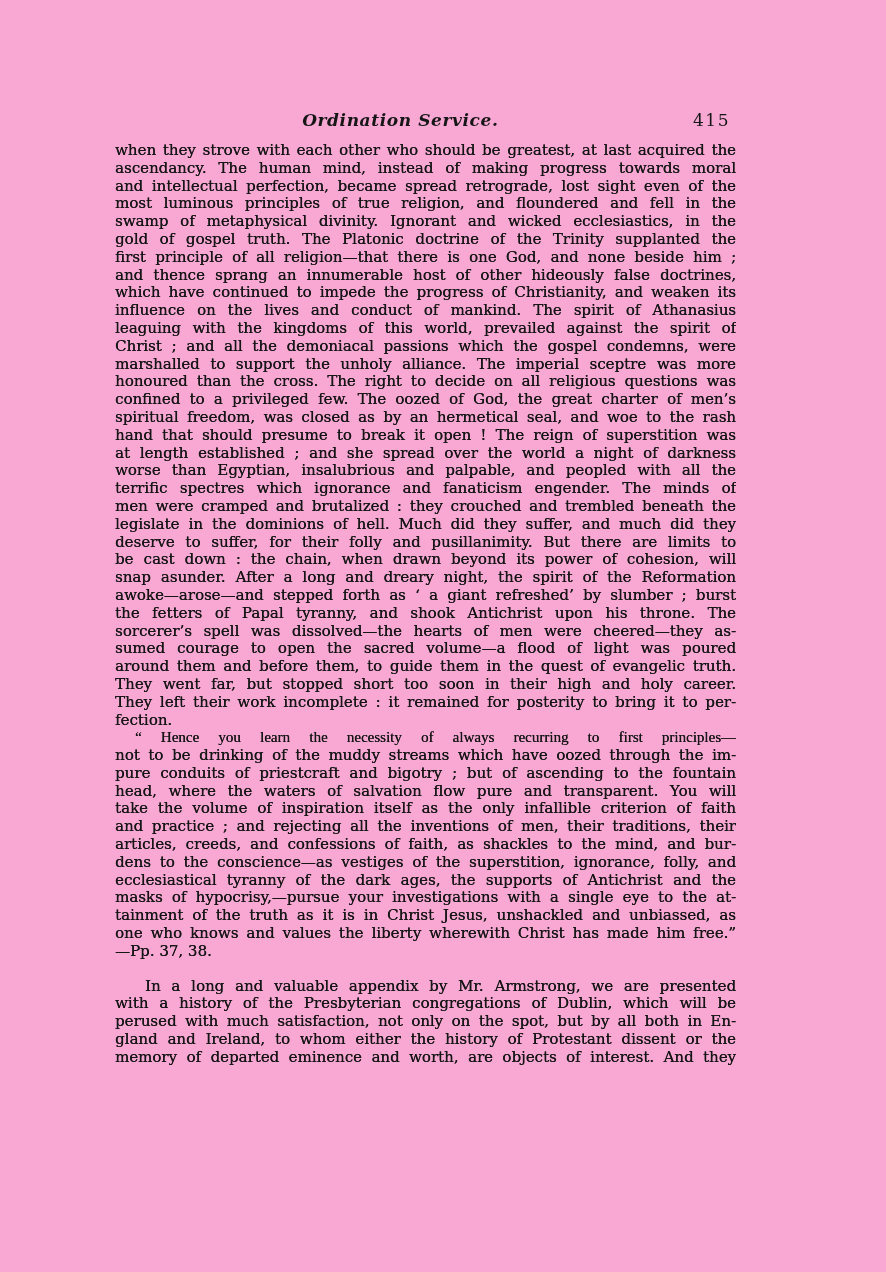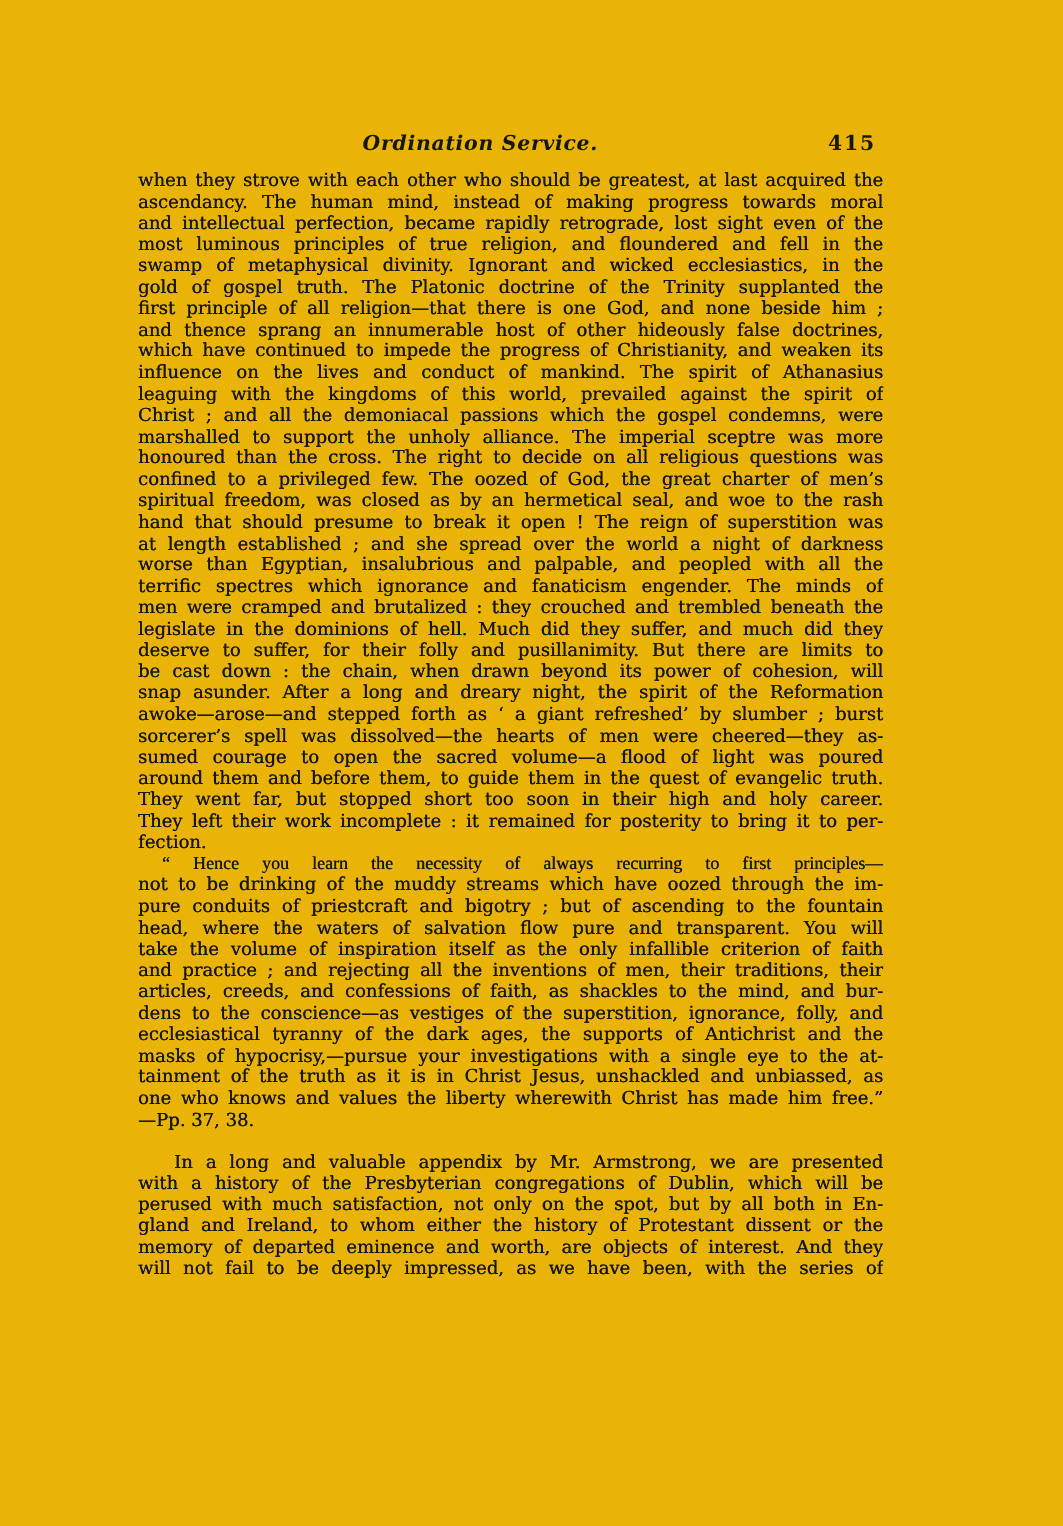--- a/index.html
+++ b/index.html
@@ -29,21 +29,21 @@
     transform: translateX(-58%);
     font-style: italic;
     font-weight: 700;
     letter-spacing: 0.6px;
     white-space: nowrap;
   }
   .page-number {
     position: absolute;
     right: 6px;
     top: 0;
-    font-weight: 700;
+    font-weight: 400;
     letter-spacing: 1.5px;
     text-align: center;
   }
 
   .page-body {
     position: absolute;
     top: 142px;
     left: 96px;
     width: 640px;
   }
@@ -57,30 +57,30 @@
     text-align-last: justify;
     text-shadow: 0.25px 0 0 currentColor; 
     white-space: normal;
     margin-left: 19px;
   }
   .line.no-just { text-align-last: left; }
 </style>
 </head>
 <body>
 
-<div class="page" style="background: #eab308; color: rgb(22, 22, 22);">
+<div class="page" style="background: #f9a8d4; color: rgb(22, 22, 22);">
   <div class="header">
     <span class="running-title">Ordination Service.</span>
     <span class="page-number">415</span>
   </div>
   <div class="page-body">
       <div class="para">
         <div class="line">when they strove with each other who should be greatest, at last acquired the</div>
         <div class="line">ascendancy.  The human mind, instead of making progress towards moral</div>
-        <div class="line">and intellectual perfection, became rapidly retrograde, lost sight even of the</div>
+        <div class="line">and intellectual perfection, became spread retrograde, lost sight even of the</div>
         <div class="line">most luminous principles of true religion, and floundered and fell in the</div>
         <div class="line">swamp of metaphysical divinity.  Ignorant and wicked ecclesiastics, in the</div>
         <div class="line">gold of gospel truth.  The Platonic doctrine of the Trinity supplanted the</div>
         <div class="line">first principle of all religion—that there is one God, and none beside him ;</div>
         <div class="line">and thence sprang an innumerable host of other hideously false doctrines,</div>
         <div class="line">which have continued to impede the progress of Christianity, and weaken its</div>
         <div class="line">influence on the lives and conduct of mankind.  The spirit of Athanasius</div>
         <div class="line">leaguing with the kingdoms of this world, prevailed against the spirit of</div>
         <div class="line">Christ ; and all the demoniacal passions which the gospel condemns, were</div>
         <div class="line">marshalled to support the unholy alliance.  The imperial sceptre was more</div>
@@ -90,20 +90,21 @@
         <div class="line">hand that should presume to break it open !  The reign of superstition was</div>
         <div class="line">at length established ; and she spread over the world a night of darkness</div>
         <div class="line">worse than Egyptian, insalubrious and palpable, and peopled with all the</div>
         <div class="line">terrific spectres which ignorance and fanaticism engender.  The minds of</div>
         <div class="line">men were cramped and brutalized : they crouched and trembled beneath the</div>
         <div class="line">legislate in the dominions of hell.  Much did they suffer, and much did they</div>
         <div class="line">deserve to suffer, for their folly and pusillanimity.  But there are limits to</div>
         <div class="line">be cast down : the chain, when drawn beyond its power of cohesion, will</div>
         <div class="line">snap asunder.  After a long and dreary night, the spirit of the Reformation</div>
         <div class="line">awoke—arose—and stepped forth as ‘ a giant refreshed’ by slumber ; burst</div>
+        <div class="line">the fetters of Papal tyranny, and shook Antichrist upon his throne.  The</div>
         <div class="line">sorcerer’s spell was dissolved—the hearts of men were cheered—they as-</div>
         <div class="line">sumed courage to open the sacred volume—a flood of light was poured</div>
         <div class="line">around them and before them, to guide them in the quest of evangelic truth.</div>
         <div class="line">They went far, but stopped short too soon in their high and holy career.</div>
         <div class="line">They left their work incomplete : it remained for posterity to bring it to per-</div>
         <div class="line no-just">fection.</div>
       </div>
       <div class="para">
         <div class="line" style="text-indent: 20px; font-family: Liberation Serif, serif;">“ Hence you learn the necessity of always recurring to first principles—</div>
         <div class="line">not to be drinking of the muddy streams which have oozed through the im-</div>
@@ -118,16 +119,15 @@
         <div class="line">tainment of the truth as it is in Christ Jesus, unshackled and unbiassed, as</div>
         <div class="line">one who knows and values the liberty wherewith Christ has made him free.”</div>
         <div class="line no-just">—Pp. 37, 38.</div>
       </div>
       <div class="para" style="margin-top: 17px;">
         <div class="line" style="text-indent: 30px;">In a long and valuable appendix by Mr. Armstrong, we are presented</div>
         <div class="line">with a history of the Presbyterian congregations of Dublin, which will be</div>
         <div class="line">perused with much satisfaction, not only on the spot, but by all both in En-</div>
         <div class="line">gland and Ireland, to whom either the history of Protestant dissent or the</div>
         <div class="line">memory of departed eminence and worth, are objects of interest.  And they</div>
-        <div class="line">will not fail to be deeply impressed, as we have been, with the series of</div>
       </div>
     </div>
 </div>
 
 </body></html>

